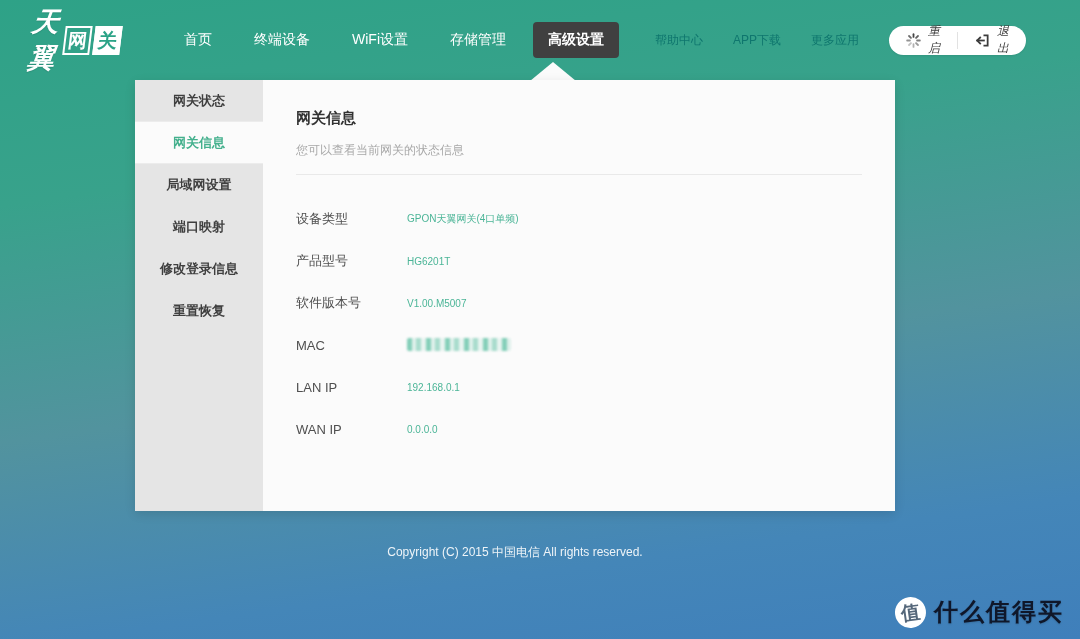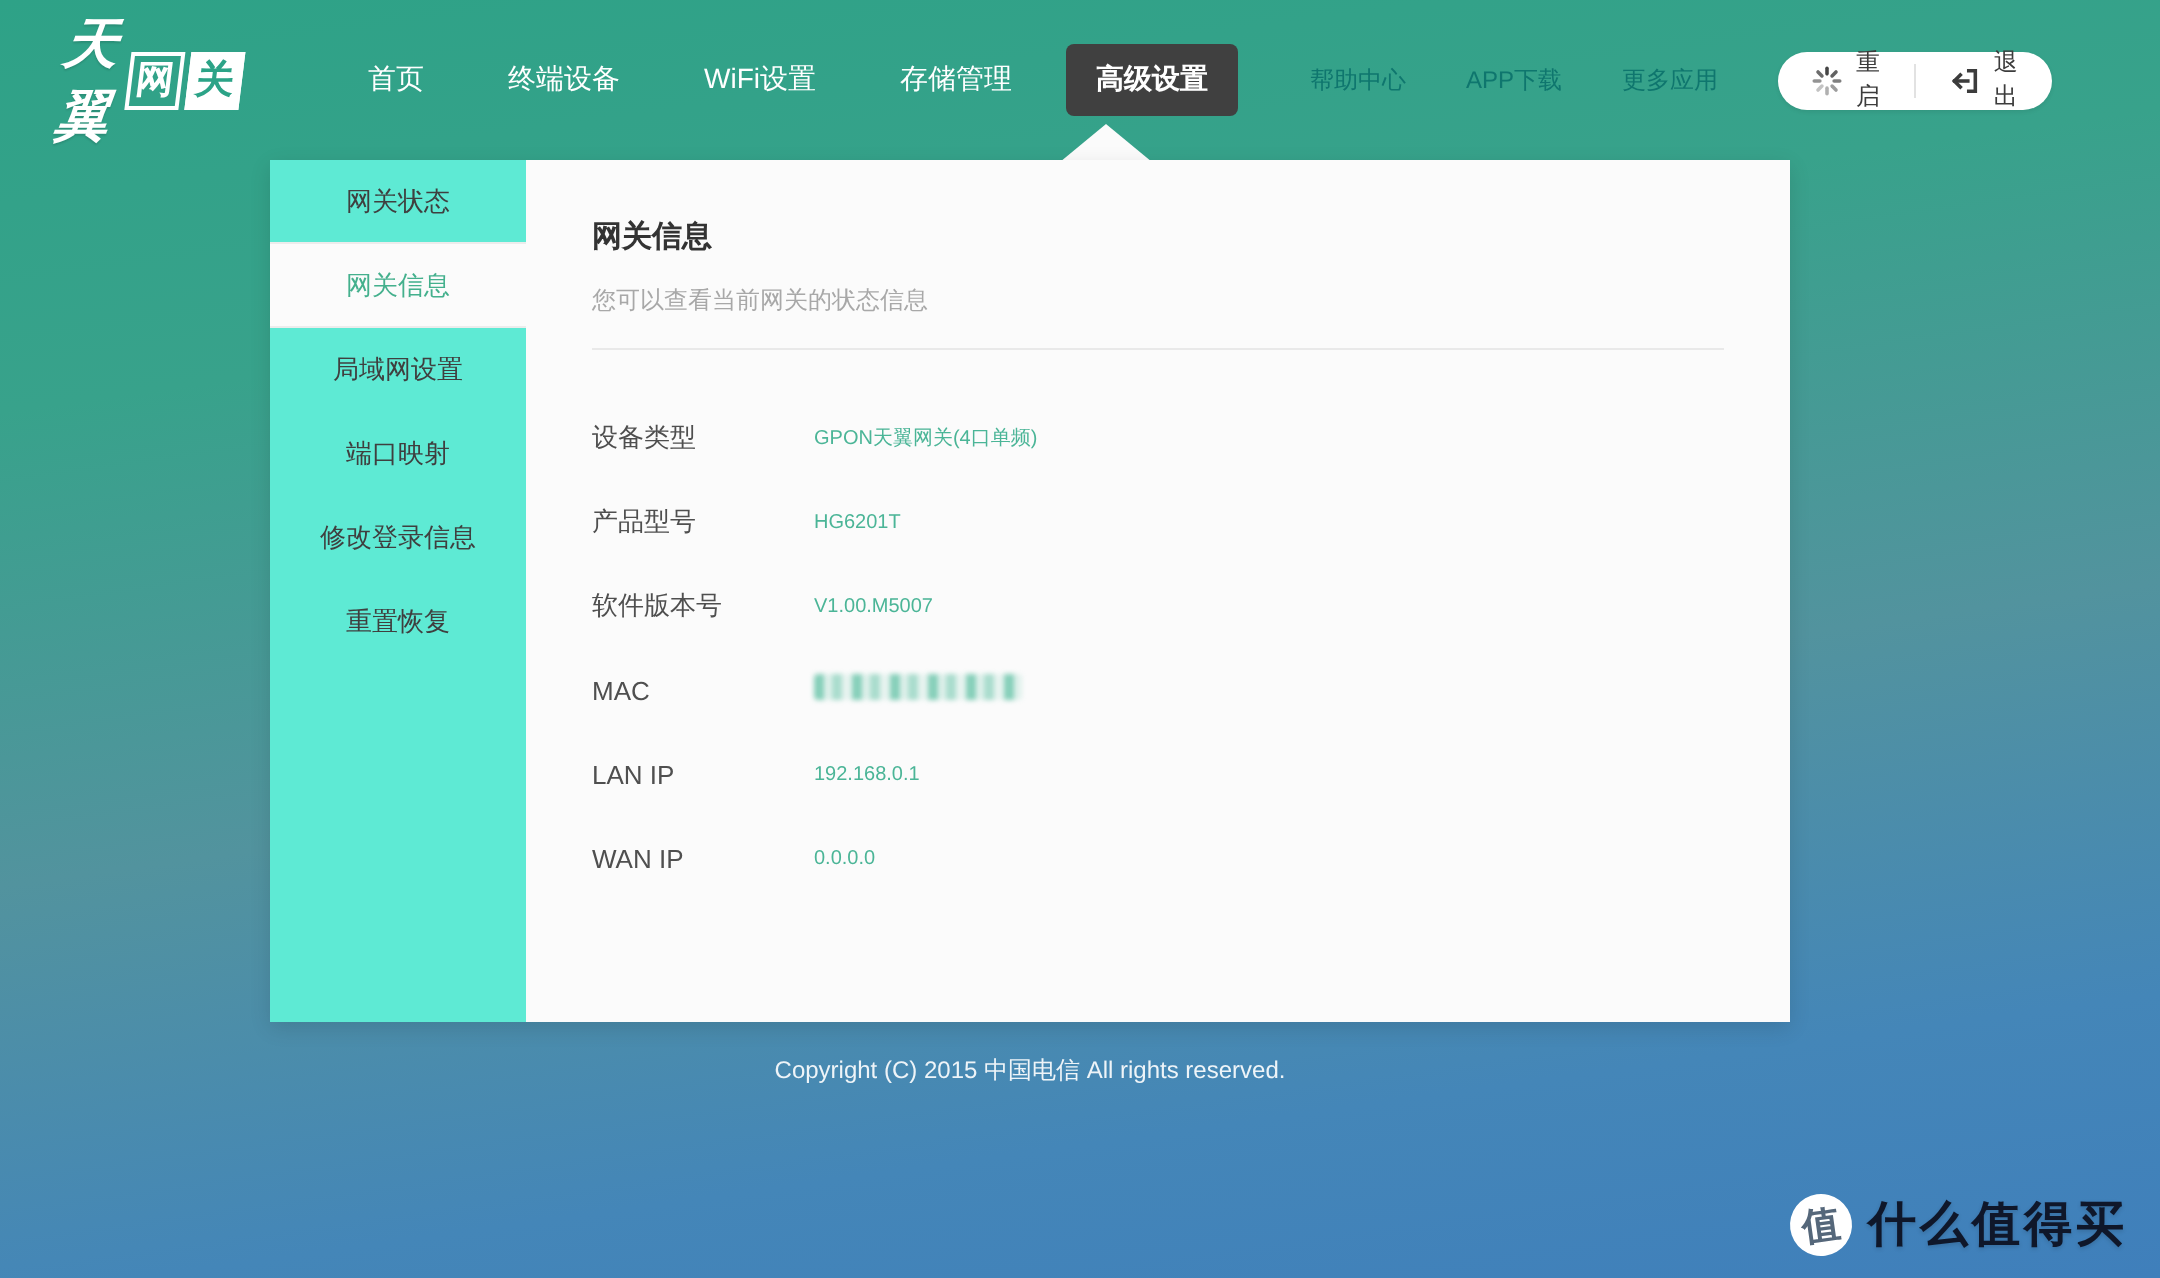--- a/index.html
+++ b/index.html
@@ -17,52 +17,52 @@
   .logo-box-outline { border:2px solid #fff; color:#fff; font-weight:bold; font-size:19px; line-height:1; padding:3px 2px; margin-left:6px; }
   .logo-box-solid { background:#fff; border:2px solid #fff; color:#2ca387; font-weight:bold; font-size:19px; line-height:1; padding:3px 2px; margin-left:3px; }
 
   .nav { display:flex; align-items:center; margin-left:42px; }
   .nav-item { color:#fff; font-size:14px; padding:9px 15px; margin:0 6px; border-radius:4px; cursor:pointer; white-space:nowrap; }
   .nav-item.active { background:#404040;font-weight:bold; }
 
   .header-links { display:flex; align-items:center; margin-left:auto; }
   .header-link { color:#0f766e; font-size:12px; margin-left:30px; cursor:pointer; white-space:nowrap; }
 
-  .pill { display:flex; align-items:center; background:#fff; border-radius:15px; height:29px; margin-left:30px; margin-right:59px; box-shadow:0 1px 2px rgba(0,0,0,.08); }
+  .pill { display:flex; align-items:center; background:#fff; border-radius:15px; height:29px; margin-left:30px; margin-right:59px; box-shadow:0 1px 2px rgba(0,0,0,.08);font-style:italic; }
   .pill-btn { display:flex; align-items:center; gap:7px; padding:0 17px; height:100%; font-size:12px; color:#3c3c3c; cursor:pointer; }
   .pill-divider { width:1px; height:17px; background:#e2e2e2; }
 
   
   .panel-arrow { position:absolute; top:62px; left:530px; width:0; height:0;
     border-left:23px solid transparent; border-right:23px solid transparent; border-bottom:19px solid #fbfbfb; }
 
   .panel { position:absolute; left:135px; top:80px; width:760px; height:431px; display:flex; box-shadow:0 3px 10px rgba(0,0,0,.12); }
 
-  .sidebar { width:128px; background:#5eead4; }
+  .sidebar { width:128px; background:#e5e5e5;font-weight:bold; }
   .side-item { height:42px; line-height:42px; text-align:center; font-size:13px; color:#3f3f3f; cursor:pointer; border-bottom:1px solid #ececec; }
   .side-item:nth-child(n+3) { border-bottom:none; }
   .side-item.active { background:#fbfbfb; color:#44b08d; }
 
   .content { flex:1; background:#fbfbfb; padding:29px 33px 0; }
   .content-title { font-size:15px; font-weight:bold; color:#333; }
   .content-subtitle { font-size:12px; color:#a8a8a8; margin-top:14px; }
   .content-divider { height:1px; background:#e9e9e9; margin-top:15px; }
   .rows { margin-top:23px; }
   .row { display:flex; align-items:center; height:42px; }
   .row-label { width:88px; text-align:left; font-size:13px; color:#4f4f4f; white-space:nowrap; }
   .row-value { margin-left:23px; font-size:10px; color:#4bb597; }
   .redacted { display:inline-block; height:13px; border-radius:2px; filter:blur(1.3px);
     background:repeating-linear-gradient(90deg,
       rgba(69,183,149,.65) 0 5px, rgba(69,183,149,.15) 5px 9px,
       rgba(69,183,149,.45) 9px 14px, rgba(69,183,149,.10) 14px 19px); }
   .redacted.long { width:174px; }
   .redacted.short { width:104px; }
 
   
-  .footer { position:absolute; left:135px; top:527px; width:760px; text-align:center; font-size:12px; color:#eef4f8; }
+  .footer { position:absolute; left:135px; top:544px; width:760px; text-align:center; font-size:12px; color:#eef4f8; }
 
   .watermark { position:absolute; top:596px; right:16px; display:flex; align-items:center; gap:8px; }
   .wm-badge { width:31px; height:31px; border-radius:50%; background:#fff; display:flex; align-items:center; justify-content:center;
     color:#55677a; font-weight:bold; font-size:19px; transform:rotate(-8deg); }
   .wm-text { color:#0f172a; font-size:24px; font-weight:bold; letter-spacing:2px; text-shadow:0 1px 2px rgba(0,0,0,.15); white-space:nowrap; }
 
   .icon { display:inline-flex; }
 </style>
 </head>
 <body>

